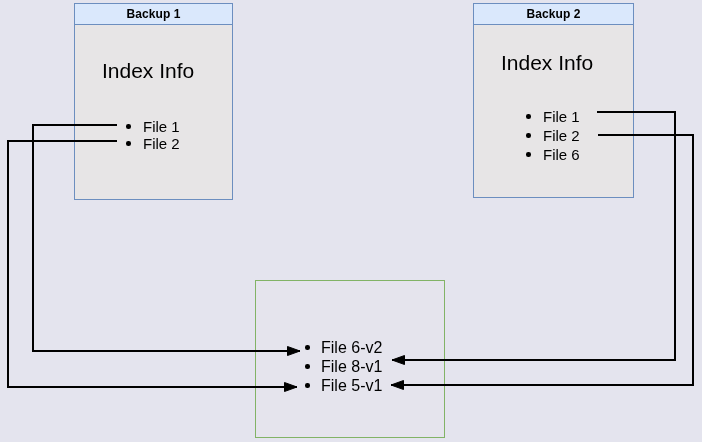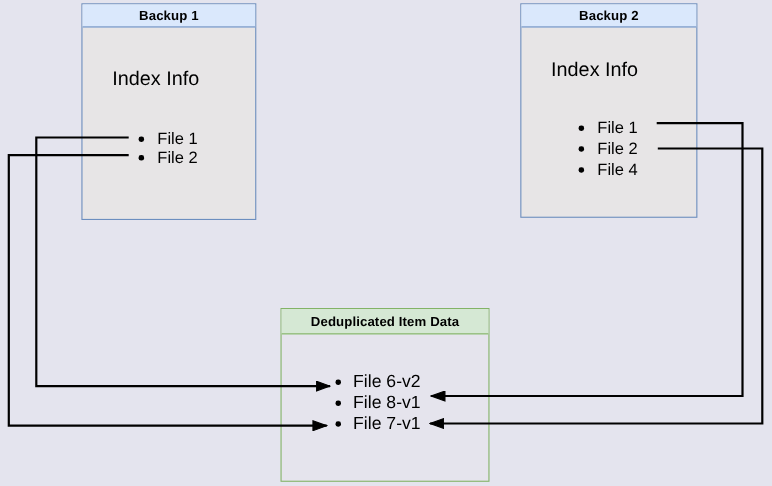--- a/index.html
+++ b/index.html
@@ -26,21 +26,21 @@
     border-bottom: 1.5px solid var(--border, #6c8ebf);
     display: flex;
     align-items: center;
     justify-content: center;
     font-size: 12px;
     font-weight: bold;
     letter-spacing: 0.1px;
   }
   .box-heading {
     position: absolute;
-    font-size: 18px;
+    font-size: 21px;
     line-height: 20px;
     white-space: nowrap;
   }
   ul.file-list {
     position: absolute;
     list-style: none;
   }
   ul.file-list li {
     position: relative;
     white-space: nowrap;
@@ -118,41 +118,38 @@
       <li>
         <span class="dot"></span>
         <span>File 1</span>
       </li>
       <li>
         <span class="dot"></span>
         <span>File 2</span>
       </li>
       <li>
         <span class="dot"></span>
-        <span>File 4</span>
+        <span>File 6</span>
       </li>
     </ul>
   </div>
 
   <div class="box" id="box-dedup" style="--border: #82b366; --header-fill: #d5e8d4; --body-fill: #e5e4ed;">
-    <div class="box-header">
-      <span>Deduplicated Item Data</span>
-    </div>
     <ul class="file-list">
       <li>
         <span class="dot"></span>
         <span>File 6-v2</span>
       </li>
       <li>
         <span class="dot"></span>
         <span>File 8-v1</span>
       </li>
       <li>
         <span class="dot"></span>
-        <span>File 7-v1</span>
+        <span>File 5-v1</span>
       </li>
     </ul>
   </div>
 
   <svg class="arrows" viewBox="0 0 702 442" xmlns="http://www.w3.org/2000/svg">
     <defs>
       <marker id="arrowhead" markerUnits="userSpaceOnUse" markerWidth="14" markerHeight="10" refX="13" refY="5" orient="auto">
         <path d="M0.5,0.5 L13,5 L0.5,9.5 Z" fill="#000" stroke="#000" stroke-width="1"></path>
       </marker>
     </defs>

